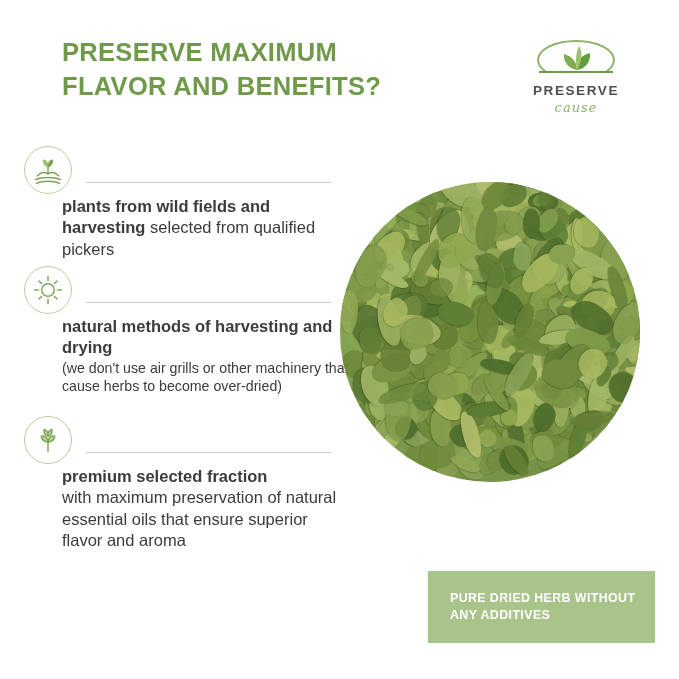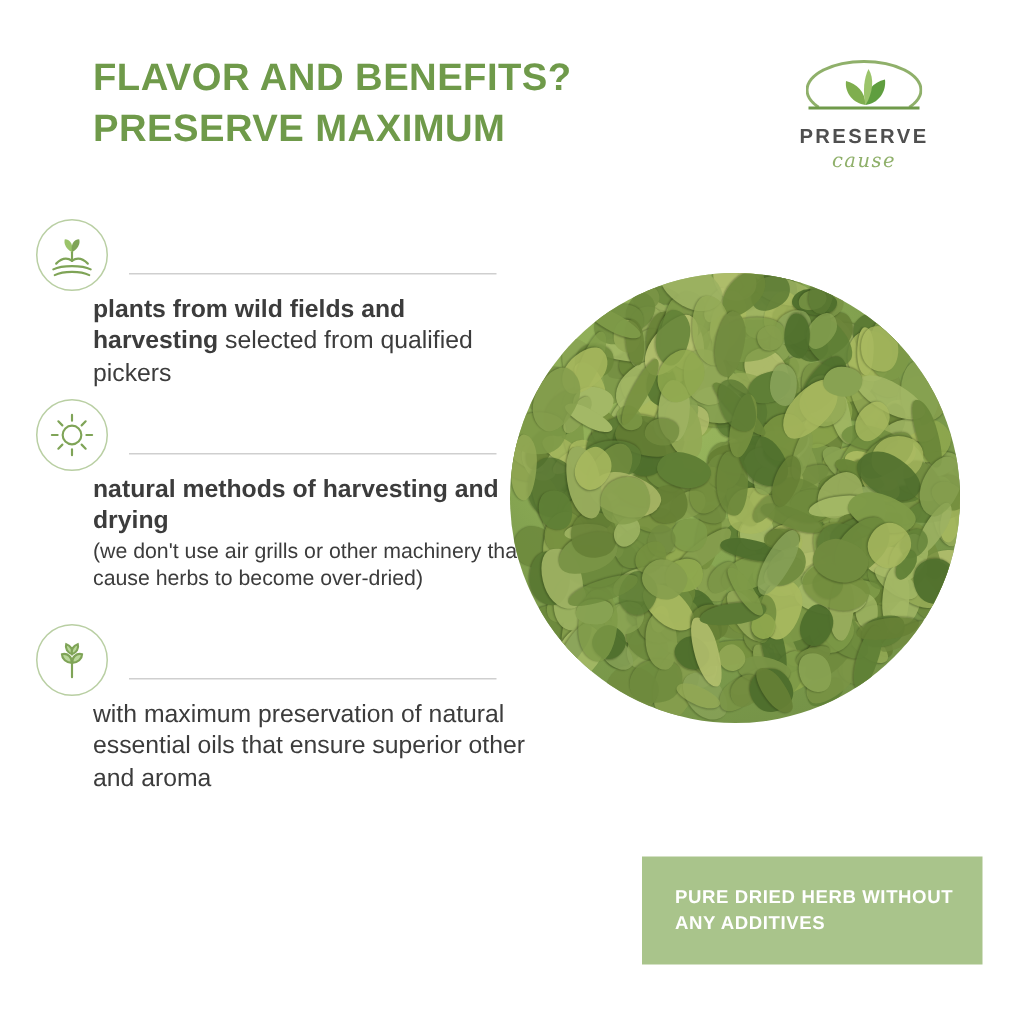--- a/index.html
+++ b/index.html
@@ -196,22 +196,22 @@
     text-transform: uppercase;
   }
   #banner-right .banner-text { color: #ffffff; }
 </style>
 </head>
 <body>
 
 <div class="page">
 
   <div class="headline">
+    <span class="line">PRESERVE MAXIMUM</span>
     <span class="line">FLAVOR AND BENEFITS?</span>
-    <span class="line">PRESERVE MAXIMUM</span>
   </div>
 
   <div class="logo">
     <div class="logo-mark">
       <div class="logo-arc"></div>
       <div class="logo-hr"></div>
       <svg class="logo-leaves" viewBox="0 0 38 28">
         <path d="M19 27 C19 18, 13 13, 6 11 C5 19, 11 26, 19 27 Z" fill="#7fae4e"></path>
         <path d="M19 27 C19 17, 24 12, 32 10 C33 19, 27 26, 19 27 Z" fill="#5f9e3f"></path>
         <path d="M19 27 C17 18, 18 9, 21 3 C25 9, 24 19, 19 27 Z" fill="#9bc46a"></path>
@@ -271,21 +271,22 @@
           <path d="M24 36 L24 24"></path>
           <path d="M24 26 C20 26, 17 23, 17 20 C21 19, 24 22, 24 26 Z" fill="#b9d79a" stroke="#7fa457"></path>
           <path d="M24 26 C28 26, 31 23, 31 20 C27 19, 24 22, 24 26 Z" fill="#b9d79a" stroke="#7fa457"></path>
           <path d="M24 20 C21 19, 19 16, 20 13 C23 14, 25 17, 24 20 Z" fill="#b9d79a" stroke="#7fa457"></path>
           <path d="M24 20 C27 19, 29 16, 28 13 C25 14, 23 17, 24 20 Z" fill="#b9d79a" stroke="#7fa457"></path>
         </g>
       </svg>
     </div>
     <div class="feature-rule"></div>
     <div class="feature-text">
-      <div>with maximum preservation of natural essential oils that ensure superior other and aroma</div>
+      <span class="b">premium selected fraction</span>
+      <div>with maximum preservation of natural essential oils that ensure superior flavor and aroma</div>
     </div>
   </div>
 
   <div class="photo">
     <div class="herb-circle" id="herb-circle">
         <div class="flake" style="left:258.1px;top:211.4px;width:18.3px;height:14.7px;background:#5f7f36;opacity:0.96;transform:rotate(169.8deg);"></div>
         <div class="flake" style="left:184.7px;top:120.6px;width:16.1px;height:23.3px;background:#667f35;opacity:0.97;transform:rotate(52.9deg);"></div>
         <div class="flake" style="left:88.7px;top:9.4px;width:24.2px;height:11.0px;background:#6d8a3d;opacity:0.97;transform:rotate(10.5deg);"></div>
         <div class="flake" style="left:165.4px;top:204.0px;width:23.7px;height:14.4px;background:#6d8a3d;opacity:0.81;transform:rotate(111.7deg);"></div>
         <div class="flake" style="left:175.3px;top:117.5px;width:33.2px;height:14.3px;background:#5b7a34;opacity:0.92;transform:rotate(135.6deg);"></div>

